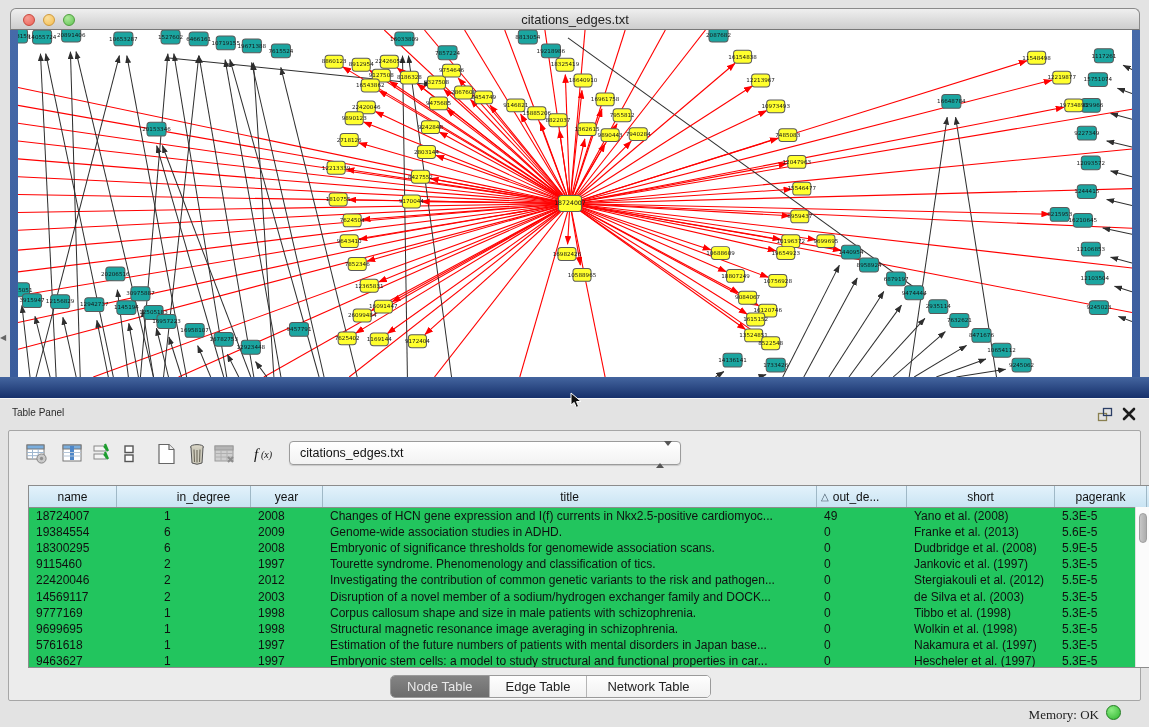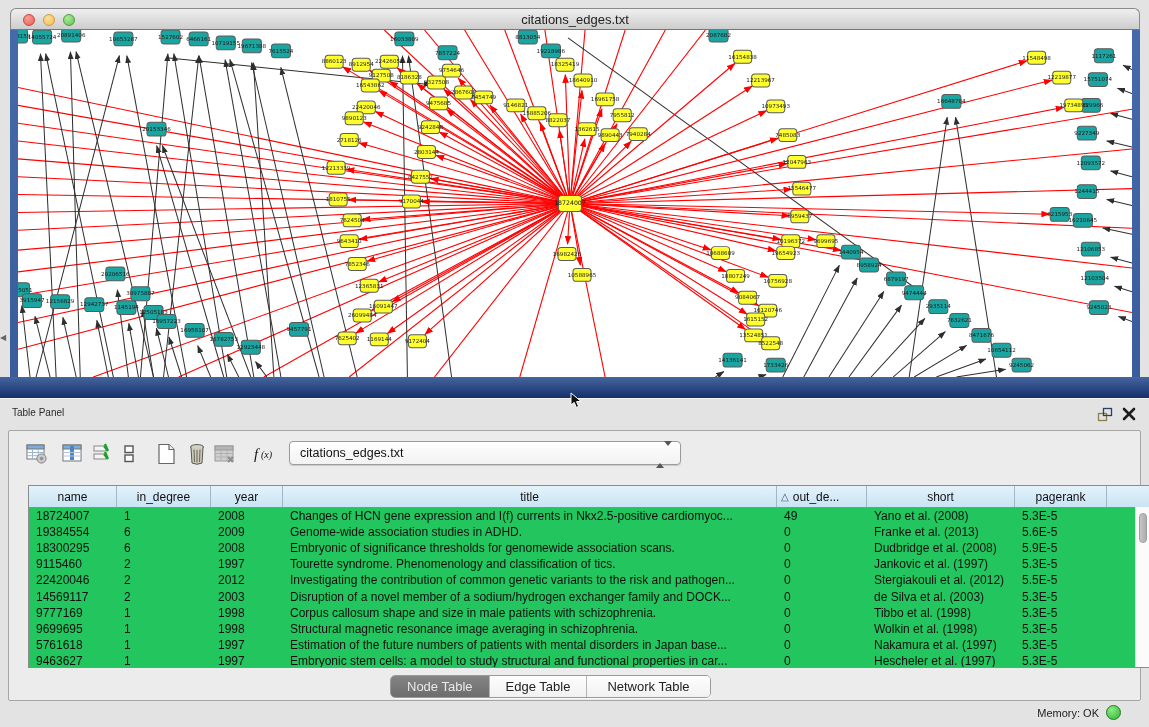--- a/index.html
+++ b/index.html
@@ -44,37 +44,37 @@
     background:#22c55e;border:1px solid #8c8c8c;overflow:hidden;}
   #thead{display:flex;height:21px;background:linear-gradient(#e3f2fb,#c9e4f3);
     border-bottom:1px solid #8c8c8c;}
   #thead .hc{box-sizing:border-box;border-right:1px solid #9fb8c6;font-size:12px;color:#111;
     display:flex;align-items:center;justify-content:center;overflow:hidden;white-space:nowrap;}
   #thead .hc.left{justify-content:flex-start;padding-left:4px;}
   #thead .hc .sort{font-size:10px;color:#456;margin-right:4px;}
   #tbody .tr{display:flex;height:16.1px;align-items:center;}
   #tbody .td{box-sizing:border-box;padding-left:7px;font-size:12px;color:#101010;
     overflow:hidden;white-space:nowrap;flex-shrink:0;}
-  .c0{width:88px;} .c1{width:94px;} .c2{width:72px;} .c3{width:494px;} .c4{width:90px;}
+  .c0{width:88px;} .c1{width:94px;margin-left:40px;} .c2{width:72px;} .c3{width:494px;} .c4{width:90px;}
   .c5{width:148px;} .c6{width:92px;}
   #vscroll{position:absolute;right:0;top:21px;bottom:0;width:14px;background:#fbfbfb;
     border-left:1px solid #e0e0e0;}
   #vthumb{position:absolute;left:3px;top:6px;width:8px;height:30px;border-radius:4px;
     background:linear-gradient(90deg,#c7c7c7,#adadad);border:1px solid #9e9e9e;box-sizing:border-box;}
   
   #tabs{position:absolute;left:381px;top:244px;height:21px;display:flex;
     border:1px solid #9a9a9a;border-radius:5px;overflow:hidden;background:#fdfdfd;
     box-shadow:0 1px 0 rgba(255,255,255,.7);}
   #tabs .tab{height:21px;display:flex;align-items:center;justify-content:center;
     font-size:13px;color:#222;background:linear-gradient(#fefefe,#f1f1f1);
     border-right:1px solid #b5b5b5;padding:0 16px;box-sizing:border-box;}
   #tabs .tab:last-child{border-right:none;padding:0 20px;}
   #tabs .tab.sel{background:linear-gradient(#848484,#6d6d6d);color:#e9e9e9;}
   
-  #mem-label{position:absolute;right:50px;top:707px;font-size:11px;color:#222;}
+  #mem-label{position:absolute;right:50px;top:707px;font-size:13px;color:#222;font-family:Liberation Serif, serif;}
   #mem-dot{position:absolute;right:28px;top:705px;width:15px;height:15px;border-radius:50%;
     background:radial-gradient(circle at 35% 30%,#8cec83,#2fb62f);border:1px solid #1f7d1f;box-sizing:border-box;}
   #cursor{position:absolute;left:570px;top:392px;z-index:50;}
 </style>
 </head>
 <body>
 
 <div id="titlebar">
   <span id="tl-close" class="tl"></span>
   <span id="tl-min" class="tl"></span>

